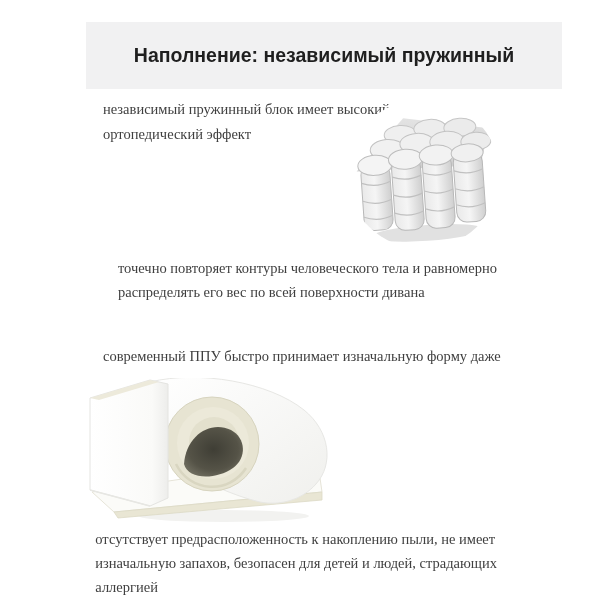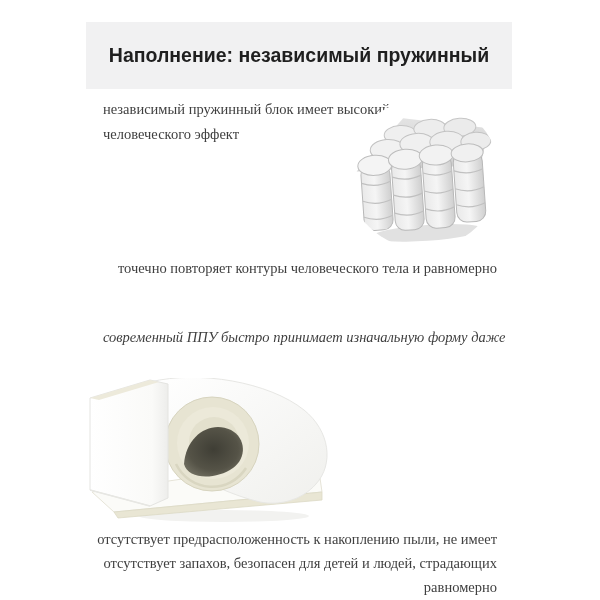--- a/index.html
+++ b/index.html
@@ -6,21 +6,21 @@
   body {
     width: 600px; height: 600px;
     background: #ffffff;
     position: relative;
     font-family: "Liberation Serif", serif;
     overflow: hidden;
   }
   .header-banner {
     position: absolute;
     left: 86px; top: 22px;
-    width: 426px; height: 67px;
+    width: 476px; height: 67px;
     background: #f1f1f2;
     display: flex; align-items: center; justify-content: center;
   }
   .header-title {
     width: 390px;
     text-align: center;
     font-family: "Liberation Sans", sans-serif;
     font-weight: 700;
     font-size: 19.5px;
     line-height: 27px;
@@ -29,24 +29,24 @@
   .header-title span { display: block; }
   .para {
     position: absolute;
     font-size: 14.5px;
     line-height: 24px;
     color: #3f3f3f;
     white-space: nowrap;
   }
   .para span { display: block; }
   .para.align-left  { text-align: left; }
-  .para.align-right { text-align: right; }
+  .para.align-right { }
   #spring-intro { left: 103px; top: 97px;  line-height: 25px; }
   #spring-detail { right: 103px; top: 256px; }
-  #foam-intro   { left: 103px; top: 325px; font-style: italic; }
+  #foam-intro   { left: 103px; top: 344px; }
   #foam-detail  { right: 103px; top: 527px; }
   .spring-image {
     position: absolute;
     left: 347px; top: 99px;
     width: 152px; height: 150px;
     border-radius: 50%;
     overflow: hidden;
     background: #ffffff;
   }
   .foam-image {
@@ -60,21 +60,21 @@
 <body>
 
 <div class="header-banner">
   <div class="header-title">
     <span>Наполнение: независимый пружинный</span>
   </div>
 </div>
 
 <div class="para align-left" id="spring-intro">
   <span>независимый пружинный блок имеет высокий</span>
-  <span>человеческого эффект</span>
+  <span>ортопедический эффект</span>
 </div>
 
 <div class="spring-image">
   <svg width="152" height="150" viewBox="0 0 152 150">
     <defs>
       <linearGradient id="cylGrad" x1="0" y1="0" x2="1" y2="0">
         <stop offset="0" stop-color="#e9e9e9"></stop>
         <stop offset="0.45" stop-color="#f5f5f5"></stop>
         <stop offset="1" stop-color="#cfcfcf"></stop>
       </linearGradient>
@@ -122,20 +122,21 @@
       <ellipse cx="28.5" cy="63" rx="17" ry="10" fill="#f4f4f4" stroke="#bdbdbd" stroke-width="1"></ellipse>
       <ellipse cx="59.5" cy="59" rx="17" ry="10" fill="#f3f3f3" stroke="#bdbdbd" stroke-width="1"></ellipse>
       <ellipse cx="90.5" cy="57" rx="17" ry="10" fill="#f2f2f2" stroke="#bdbdbd" stroke-width="1"></ellipse>
       <ellipse cx="121.5" cy="57" rx="16" ry="9" fill="#f0f0f0" stroke="#bdbdbd" stroke-width="1"></ellipse>
     </g>
   </svg>
 </div>
 
 <div class="para align-right" id="spring-detail">
   <span>точечно повторяет контуры человеческого тела и равномерно</span>
+  <span>распределять его вес по всей поверхности дивана</span>
 </div>
 
 <div class="para align-left" id="foam-intro">
   <span>современный ППУ быстро принимает изначальную форму даже</span>
 </div>
 
 <div class="foam-image">
   <svg width="250" height="152" viewBox="0 0 250 152">
     <defs>
       <radialGradient id="holeGrad" cx="0.5" cy="0.45" r="0.6">
@@ -169,15 +170,15 @@
     <path d="M100,86 C 102,58 126,42 147,52 C 162,60 163,80 149,90 C 132,102 104,102 100,86 Z" fill="url(#holeGrad)"></path>
 
     <polygon points="6,20 66,2 84,6 84,120 66,128 6,112" fill="url(#slabGrad)" stroke="#e4e4e1" stroke-width="1"></polygon>
     <polygon points="6,20 66,2 75,4 15,22" fill="#edeadb"></polygon>
     <path d="M6,112 L66,128" stroke="#e7e7e3" stroke-width="1.5" fill="none"></path>
   </svg>
 </div>
 
 <div class="para align-right" id="foam-detail">
   <span>отсутствует предрасположенность к накоплению пыли, не имеет</span>
-  <span>отсутствует запахов, безопасен для детей и людей, страдающих</span>
-  <span>равномерно</span>
+  <span>изначальную запахов, безопасен для детей и людей, страдающих</span>
+  <span>аллергией</span>
 </div>
 
 </body></html>

